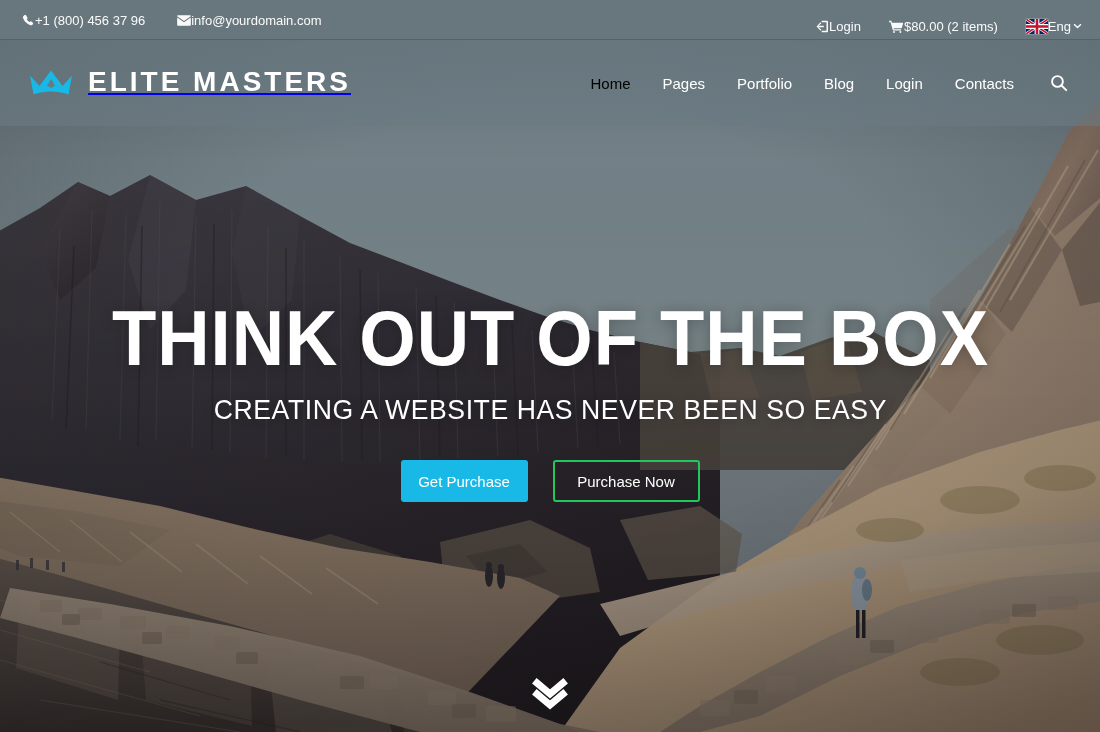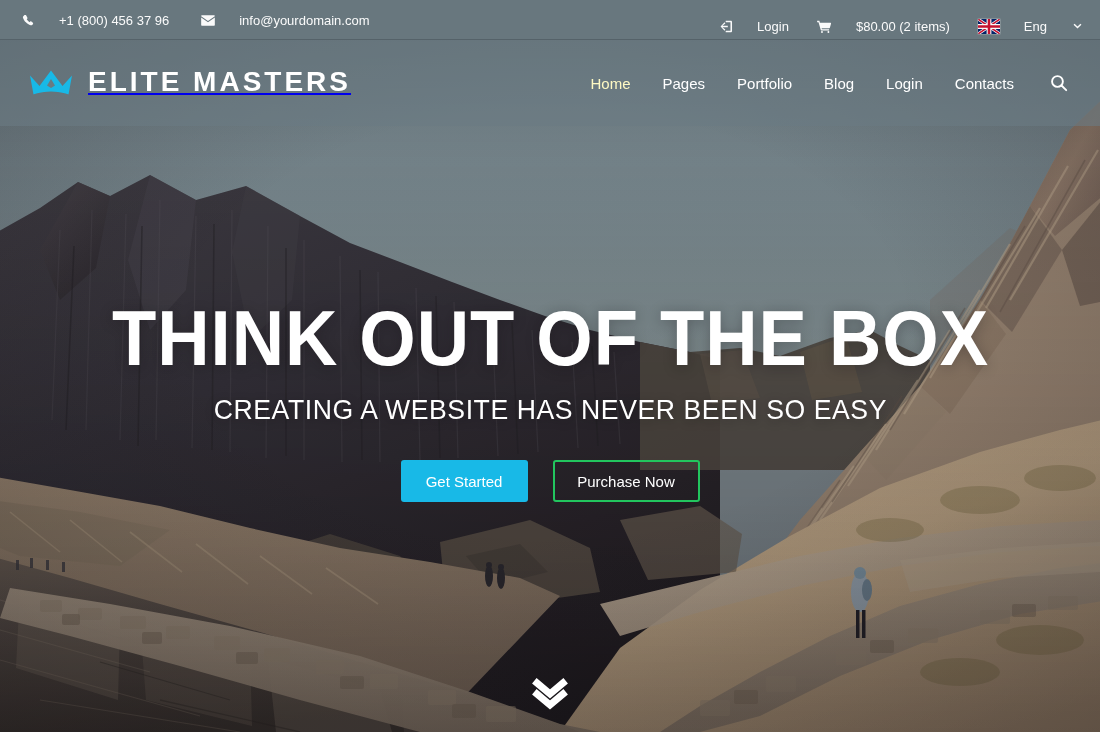--- a/index.html
+++ b/index.html
@@ -39,21 +39,21 @@
     background:#68777e; z-index:40;
     border-bottom:1px solid rgba(255,255,255,0.10);
   }
   .topbar:after{
     content:""; position:absolute; left:0; bottom:-1px; width:100%; height:1px;
     background:rgba(45,58,64,0.45);
   }
   .tb-left { position:absolute; left:22px; top:0; height:40px; display:flex; align-items:center; gap:32px; }
   .tb-right { position:absolute; right:18px; top:0; height:52px; display:flex; align-items:center; gap:28px; }
   .tb-item {
-    display:flex; align-items:center; gap:24px;
+    display:flex; align-items:center; gap:0;
     color:#ffffff; font-size:13px; line-height:1; white-space:nowrap;
     text-decoration:none; opacity:0.97;
   }
   .tb-item .ic { display:flex; align-items:center; flex:0 0 auto; }
   .tb-item .ic svg { display:block; fill:#ffffff; }
   .flag {
     width:22px; height:15px; flex:0 0 auto; display:block;
     border-radius:1px; overflow:hidden; box-shadow:0 0 0 1px rgba(255,255,255,0.18);
   }
   .caret { margin-left:2px; }
@@ -69,21 +69,21 @@
   .logo .crown svg{ display:block; }
   .logo .word {
     color:#ffffff; font-size:28px; font-weight:bold; letter-spacing:3px;
     line-height:1; white-space:nowrap;
   }
   .nav { position:absolute; right:86px; top:50%; transform:translateY(-50%); display:flex; align-items:center; gap:32px; }
   .nav a {
     color:#ffffff; font-size:15px; text-decoration:none; line-height:1;
     white-space:nowrap; display:block;
   }
-  .nav a.active { color:#fef9c3; }
+  .nav a.active { color:#000000; }
   .search-btn {
     position:absolute; right:28px; top:50%; transform:translateY(-50%);
     width:26px; height:26px; display:flex; align-items:center; justify-content:center;
     background:none; border:none; cursor:pointer;
   }
   .search-btn svg { display:block; stroke:#ffffff; fill:none; stroke-width:2.1; stroke-linecap:round; }
 
   
   .hero-content {
     position:absolute; left:0; top:0; width:1100px; height:732px; z-index:30;
@@ -460,21 +460,21 @@
         <circle cx="8.3" cy="8.3" r="6"></circle>
         <path d="M12.8 12.8 L18 18"></path>
       </svg>
     </button>
   </div>
 
   <div class="hero-content">
     <h1 class="hero-title">THINK OUT OF THE BOX</h1>
     <p class="hero-sub">CREATING A WEBSITE HAS NEVER BEEN SO EASY</p>
     <div class="hero-btns">
-      <button class="btn btn-primary">Get Started</button>
+      <button class="btn btn-primary">Get Purchase</button>
       <button class="btn btn-ghost">Purchase Now</button>
     </div>
   </div>
 
   <button class="scroll-down">
     <svg width="38" height="34" viewBox="0 0 38 34">
       <path d="M6 6 L19 17 L32 6"></path>
       <path d="M6 17 L19 28 L32 17"></path>
     </svg>
   </button>

